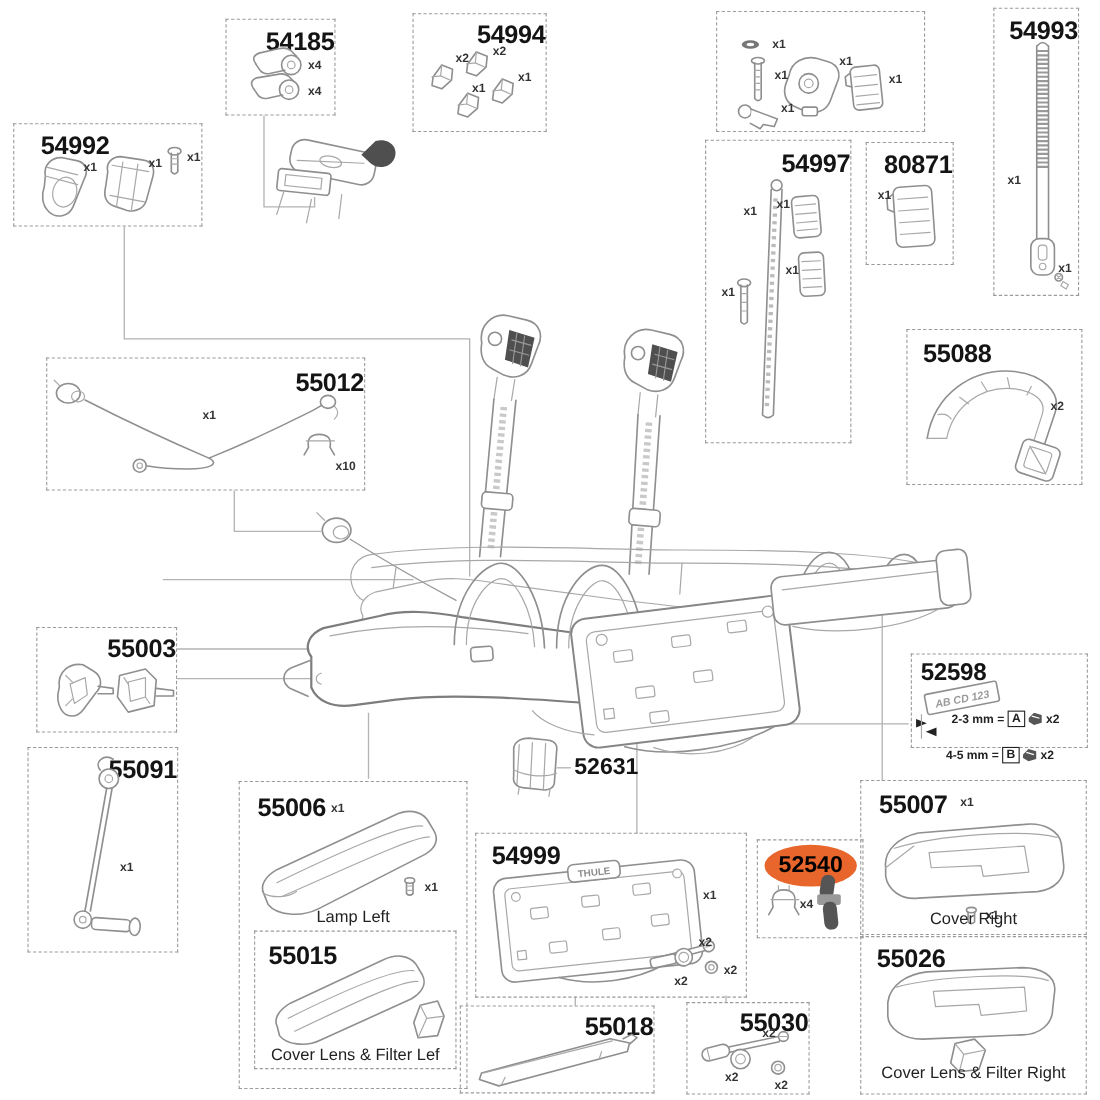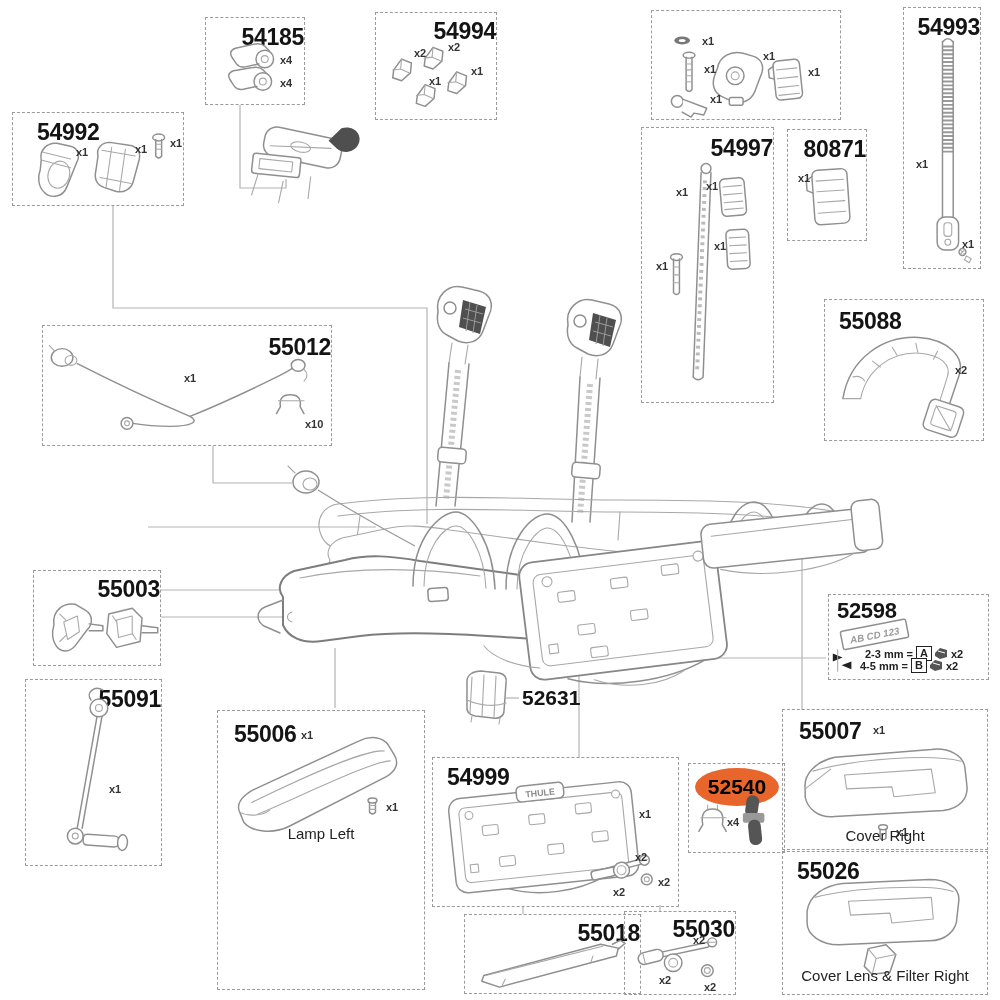--- a/index.html
+++ b/index.html
@@ -343,21 +343,21 @@
     </svg>
     <div class="row598" style="left:36px;top:51px">
       <span>2-3 mm =</span>
       <span class="code">A</span>
       <svg width="13" height="12" viewBox="0 0 13 12">
           <polygon points="0,5 5,0 12,2 12,9 5,11 0,8" fill="#555"></polygon>
           <path d="M3,3 L10,5" stroke="#fff" stroke-width="1"></path>
         </svg>
       <span>x2</span>
     </div>
-    <div class="row598" style="left:31px;top:63px">
+    <div class="row598" style="left:31px;top:84px">
       <span>4-5 mm =</span>
       <span class="code">B</span>
       <svg width="13" height="12" viewBox="0 0 13 12">
           <polygon points="0,5 5,0 12,2 12,9 5,11 0,8" fill="#555"></polygon>
           <path d="M3,3 L10,5" stroke="#fff" stroke-width="1"></path>
         </svg>
       <span>x2</span>
     </div>
   </div>
 
@@ -388,20 +388,33 @@
       <g>
         <ellipse class="ln wh" cx="156" cy="90" rx="4.5" ry="2.5"></ellipse>
         <path class="ln" d="M153,92 L153,102 M159,92 L159,102 M153,102 q3,3 6,0"></path>
         <path class="lt" d="M153,95 h6 M153,99 h6"></path>
       </g>
     </svg>
     <span class="qty" style="left:83px;top:18px">x1</span>
     <span class="qty" style="left:168px;top:90px">x1</span>
     <div class="cap" style="top:114px">Lamp Left</div>
 
+    <div class="pbox" style="left:13px;top:135px;width:184px;height:126px">
+      <div class="pnum" style="left:12px;top:8px">55015</div>
+      <svg class="boxart" viewBox="0 0 184 126">
+        <path class="ln wh" d="M20,88 C16,80 22,72 32,66 L118,26 C130,20 142,22 148,30 L154,40 C158,48 154,56 144,62 L60,100 C46,107 28,104 22,96 Z"></path>
+        <path class="lt" d="M30,80 C80,55 128,34 146,36"></path>
+        <path class="lt" d="M36,92 C86,68 136,44 150,46"></path>
+        <g>
+          <path class="ln wh" d="M146,84 L152,68 L168,64 L174,78 L168,96 L150,98 Z"></path>
+          <path class="lt" d="M152,68 L158,80 L150,98 M158,80 L174,78"></path>
+        </g>
+      </svg>
+      <div class="cap" style="top:104px">Cover Lens &amp; Filter Lef</div>
+    </div>
   </div>
 
   <div class="lbl-num" style="left:522px;top:686px">52631</div>
 
   <div class="pbox" style="left:432px;top:757px;width:247px;height:150px">
     <div class="pnum" style="left:14px;top:6px">54999</div>
     <svg class="boxart" viewBox="0 0 247 150">
       <g transform="rotate(-6 115 75)">
         <rect class="ln wh" x="18" y="32" width="186" height="96" rx="12"></rect>
         <rect class="lt" x="28" y="42" width="166" height="76" rx="6" fill="none"></rect>
@@ -479,21 +492,21 @@
       <path class="lt" d="M32,46 C70,36 150,32 172,40"></path>
       <path class="lt" d="M66,50 L150,46 L152,68 L110,72 L108,62 L68,64 Z"></path>
       <g>
         <path class="ln wh" d="M82,116 L86,98 L104,94 L114,104 L108,122 L90,124 Z"></path>
         <path class="lt" d="M86,98 L94,108 L90,124 M94,108 L114,104"></path>
       </g>
     </svg>
     <div class="cap" style="top:115px">Cover Lens &amp; Filter Right</div>
   </div>
 
-  <div class="pbox" style="left:464px;top:914px;width:177px;height:80px">
+  <div class="pbox" style="left:418px;top:914px;width:177px;height:80px">
     <div class="pnum ctr" style="top:5px">55018</div>
     <svg class="boxart" viewBox="0 0 177 80">
       <path class="ln wh" d="M18,62 L138,30 L156,34 L154,42 L34,74 L16,68 Z"></path>
       <path class="lt" d="M20,62 L140,32 M60,52 l20,-5 M100,42 l20,-5"></path>
       <path class="ln" d="M150,30 l8,-4 l5,3 l-7,6"></path>
       <path class="lt" d="M40,66 l-3,6 M130,42 l-2,6"></path>
     </svg>
   </div>
 
   <div class="pbox" style="left:624px;top:911px;width:112px;height:84px">

